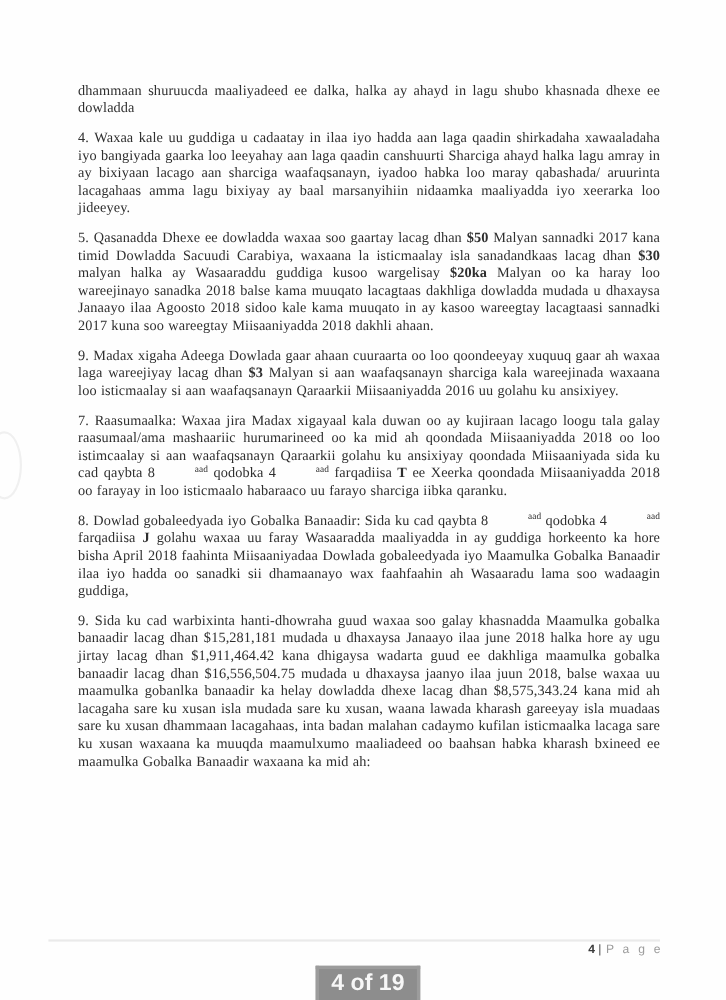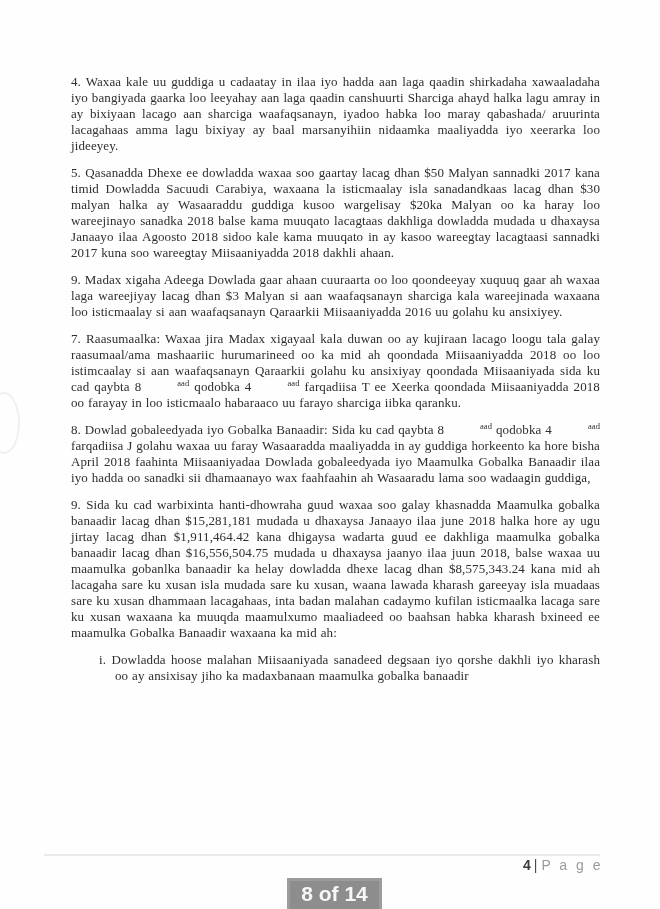--- a/index.html
+++ b/index.html
@@ -31,41 +31,41 @@
     color: var(--body-text, #2e2e2e);
     word-spacing: 0.5px;
     letter-spacing: 0.1px;
   }
   .body-text p { margin: 0 0 11px 0; }
   .body-text p.list-item {
     padding-left: 44px;
     text-indent: -16px;
     margin-bottom: 0;
   }
-  .body-text .bold { font-weight: normal; }
+  .body-text .bold { font-weight: bold; }
   .body-text sup {
     font-size: 8.5px;
     line-height: 0;
     vertical-align: super;
     margin-left: 36px;
   }
   .footer-rule {
     position: absolute;
     left: 44px;
     top: 854px;
     width: 556px;
     height: 2px;
     background: var(--footer-rule, #eaeaea);
   }
   .footer {
     position: absolute;
     top: 857px;
     right: 57px;
     font-family: "Liberation Sans", sans-serif;
-    font-size: 14px;
+    font-size: 11px;
     white-space: nowrap;
   }
   .footer .f-num {
     font-weight: bold;
     color: var(--footer-number, #3a3a3a);
     margin-right: 3px;
   }
   .footer .f-sep {
     color: #4a4a4a;
     margin-right: 4px;
@@ -94,31 +94,31 @@
     color: var(--overlay-text, #f7f7f7);
   }
 </style>
 </head>
 <body>
 
 <div class="page" style="--page-bg: #fefefe; --body-text: #2e2e2e; --footer-rule: #eaeaea; --footer-number: #3a3a3a; --footer-muted: #9b9b9b; --overlay-bg: #8d8d8d; --overlay-border: #9c9c9c; --overlay-text: #f7f7f7;">
   <div class="scan-arc"></div>
 
   <div class="body-text">
+      <p class="para"><span>dhammaan shuruucda maaliyadeed ee dalka, halka ay ahayd in lagu shubo khasnada dhexe ee dowladda</span></p>
       <p class="para"><span>4. Waxaa kale uu guddiga u cadaatay in ilaa iyo hadda aan laga qaadin shirkadaha xawaaladaha iyo bangiyada gaarka loo leeyahay aan laga qaadin canshuurti Sharciga ahayd halka lagu amray in ay bixiyaan lacago aan sharciga waafaqsanayn, iyadoo habka loo maray qabashada/ aruurinta lacagahaas amma lagu bixiyay ay baal marsanyihiin nidaamka maaliyadda iyo xeerarka loo jideeyey.</span></p>
       <p class="para"><span>5. Qasanadda Dhexe ee dowladda waxaa soo gaartay lacag dhan </span><span class="bold">$50</span><span> Malyan sannadki 2017 kana timid Dowladda Sacuudi Carabiya, waxaana la isticmaalay isla sanadandkaas lacag dhan </span><span class="bold">$30</span><span> malyan halka ay Wasaaraddu guddiga kusoo wargelisay </span><span class="bold">$20ka</span><span> Malyan oo ka haray loo wareejinayo sanadka 2018 balse kama muuqato lacagtaas dakhliga dowladda mudada u dhaxaysa Janaayo ilaa Agoosto 2018 sidoo kale kama muuqato in ay kasoo wareegtay lacagtaasi sannadki 2017 kuna soo wareegtay Miisaaniyadda 2018 dakhli ahaan.</span></p>
       <p class="para"><span>9. Madax xigaha Adeega Dowlada gaar ahaan cuuraarta oo loo qoondeeyay xuquuq gaar ah waxaa laga wareejiyay lacag dhan </span><span class="bold">$3</span><span> Malyan si aan waafaqsanayn sharciga kala wareejinada waxaana loo isticmaalay si aan waafaqsanayn Qaraarkii Miisaaniyadda 2016 uu golahu ku ansixiyey.</span></p>
       <p class="para"><span>7. Raasumaalka: Waxaa jira Madax xigayaal kala duwan oo ay kujiraan lacago loogu tala galay raasumaal/ama mashaariic hurumarineed oo ka mid ah qoondada Miisaaniyadda 2018 oo loo istimcaalay si aan waafaqsanayn Qaraarkii golahu ku ansixiyay qoondada Miisaaniyada sida ku cad qaybta 8</span><sup>aad</sup><span> qodobka 4</span><sup>aad</sup><span> farqadiisa </span><span class="bold">T</span><span> ee Xeerka qoondada Miisaaniyadda 2018 oo farayay in loo isticmaalo habaraaco uu farayo sharciga iibka qaranku.</span></p>
       <p class="para"><span>8. Dowlad gobaleedyada iyo Gobalka Banaadir: Sida ku cad qaybta 8</span><sup>aad</sup><span> qodobka 4</span><sup>aad</sup><span> farqadiisa </span><span class="bold">J</span><span> golahu waxaa uu faray Wasaaradda maaliyadda in ay guddiga horkeento ka hore bisha April 2018 faahinta Miisaaniyadaa Dowlada gobaleedyada iyo Maamulka Gobalka Banaadir ilaa iyo hadda oo sanadki sii dhamaanayo wax faahfaahin ah Wasaaradu lama soo wadaagin guddiga,</span></p>
       <p class="para"><span>9. Sida ku cad warbixinta hanti-dhowraha guud waxaa soo galay khasnadda Maamulka gobalka banaadir lacag dhan $15,281,181 mudada u dhaxaysa Janaayo ilaa june 2018 halka hore ay ugu jirtay lacag dhan $1,911,464.42  kana dhigaysa wadarta guud ee dakhliga maamulka gobalka banaadir lacag dhan $16,556,504.75 mudada u dhaxaysa jaanyo ilaa juun 2018, balse waxaa uu maamulka gobanlka banaadir ka helay dowladda dhexe lacag dhan $8,575,343.24 kana mid ah lacagaha sare ku xusan isla mudada sare ku xusan, waana lawada kharash gareeyay isla muadaas sare ku xusan dhammaan lacagahaas, inta badan malahan cadaymo kufilan isticmaalka lacaga sare ku xusan waxaana ka muuqda maamulxumo maaliadeed oo baahsan habka kharash bxineed ee maamulka Gobalka Banaadir waxaana ka mid ah:</span></p>
-      <p class="list-item"><span>i. Dowladda hoose malahan Miisaaniyada sanadeed degsaan iyo qorshe dakhli iyo kharash oo ay ansixisay jiho ka madaxbanaan maamulka gobalka banaadir</span></p>
     </div>
 
   <div class="footer-rule"></div>
 
   <div class="footer">
     <span class="f-num">4</span><span class="f-sep">|</span><span class="f-label">P a g e</span>
   </div>
 
   <div class="overlay">
-    <span>8 of 14</span>
+    <span>4 of 19</span>
   </div>
 </div>
 
 </body></html>

